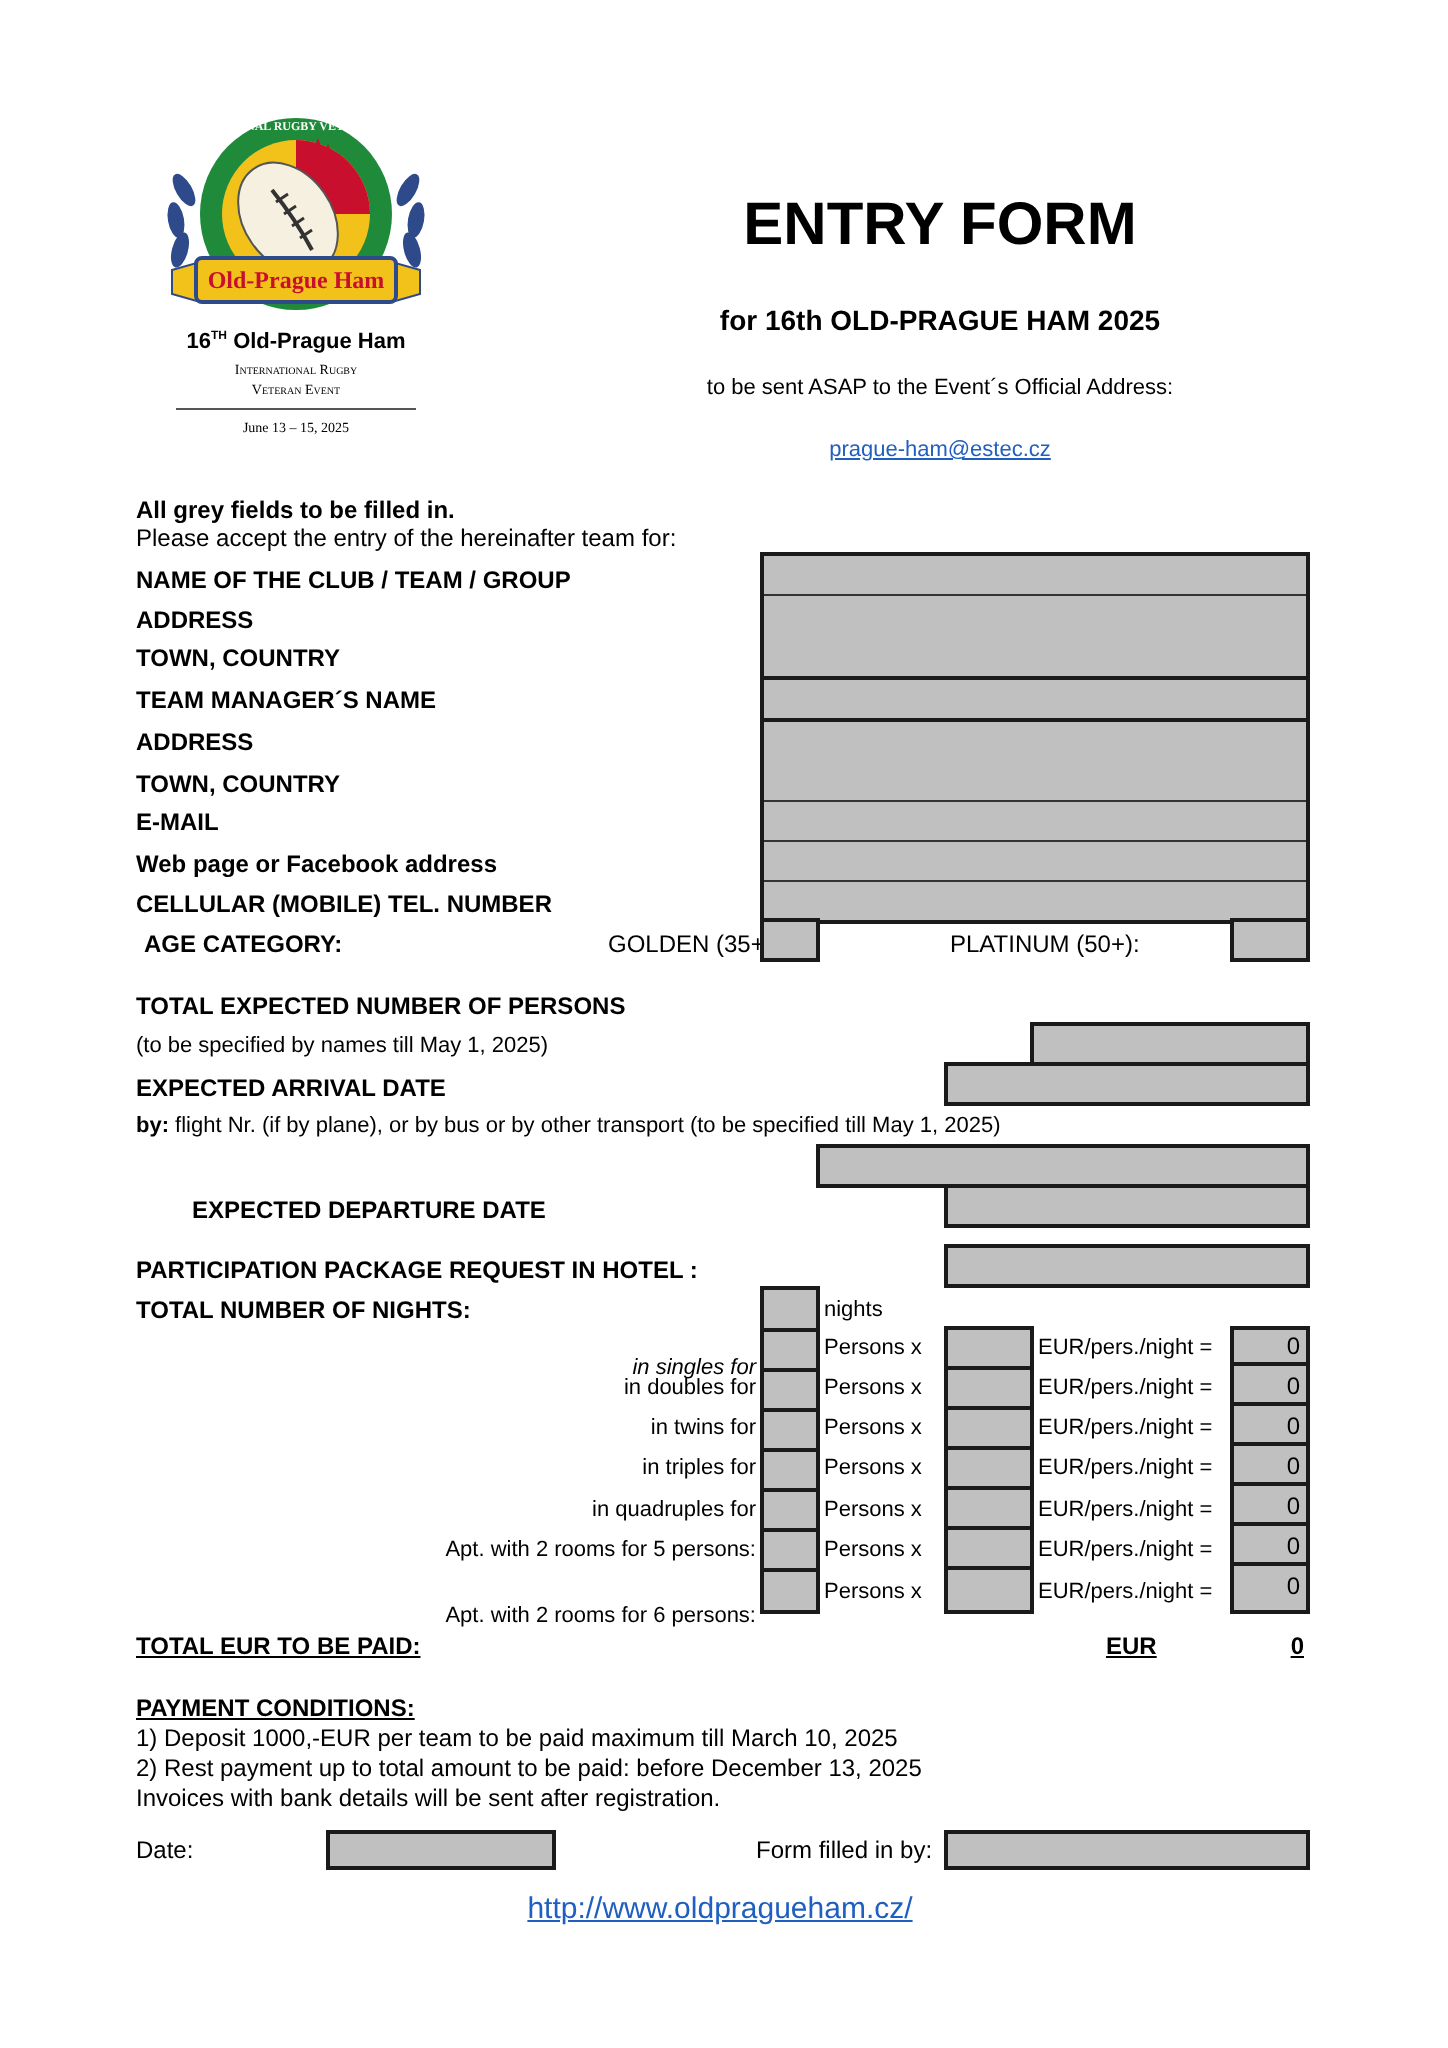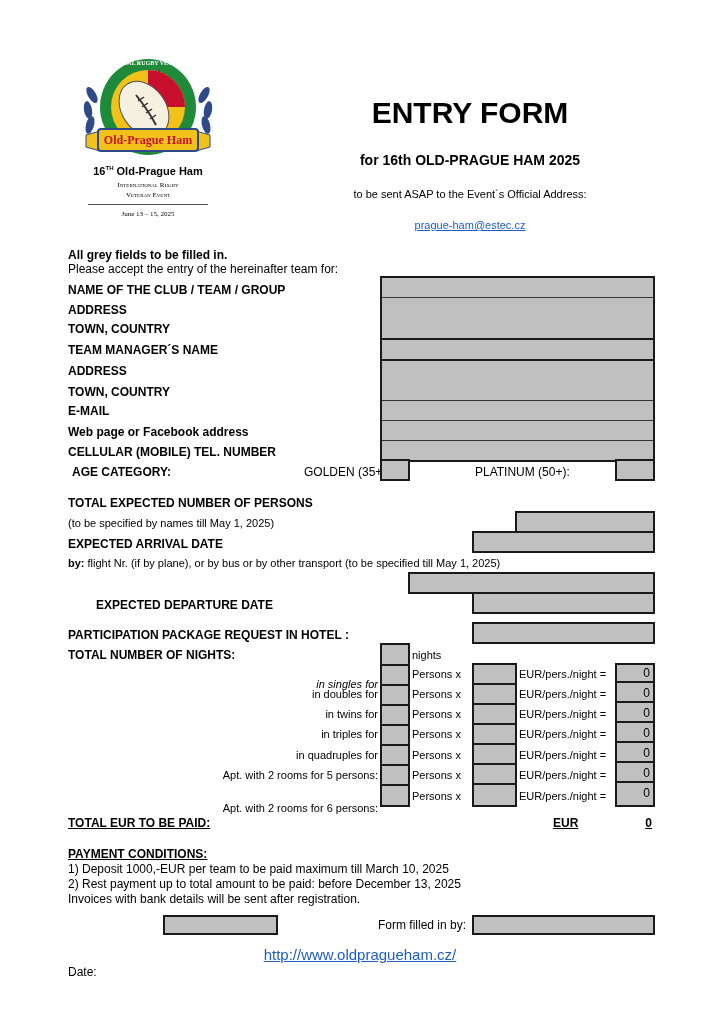--- a/index.html
+++ b/index.html
@@ -167,18 +167,18 @@
 
 <div class="abs b t12 u" style="left:68px; top:816px;">TOTAL EUR TO BE PAID:</div>
 <div class="abs b t12 u" style="left:553px; top:816px;">EUR</div>
 <div class="abs b t12 u" style="left:640px; top:816px; width:12px; text-align:right;">0</div>
 
 <div class="abs b t12 u" style="left:68px; top:847px;">PAYMENT CONDITIONS:</div>
 <div class="abs t12" style="left:68px; top:862px;">1) Deposit 1000,-EUR per team to be paid maximum till March 10, 2025</div>
 <div class="abs t12" style="left:68px; top:877px;">2) Rest payment up to total amount to be paid: before December 13, 2025</div>
 <div class="abs t12" style="left:68px; top:892px;">Invoices with bank details will be sent after registration.</div>
 
-<div class="abs t12" style="left:68px; top:918px;margin-top:47px;">Date:</div>
+<div class="abs t12" style="left:68px; top:918px;">Date:</div>
 <div class="field" style="left:163px; top:915px; width:115px; height:20px;"></div>
 <div class="abs t12" style="left:378px; top:918px;">Form filled in by:</div>
 <div class="field" style="left:472px; top:915px; width:183px; height:20px;"></div>
 
 <a class="abs link" style="left:220px; top:948px; width:280px; text-align:center; font-size:15px; line-height:14px;">http://www.oldpragueham.cz/</a>
 
 </body></html>

